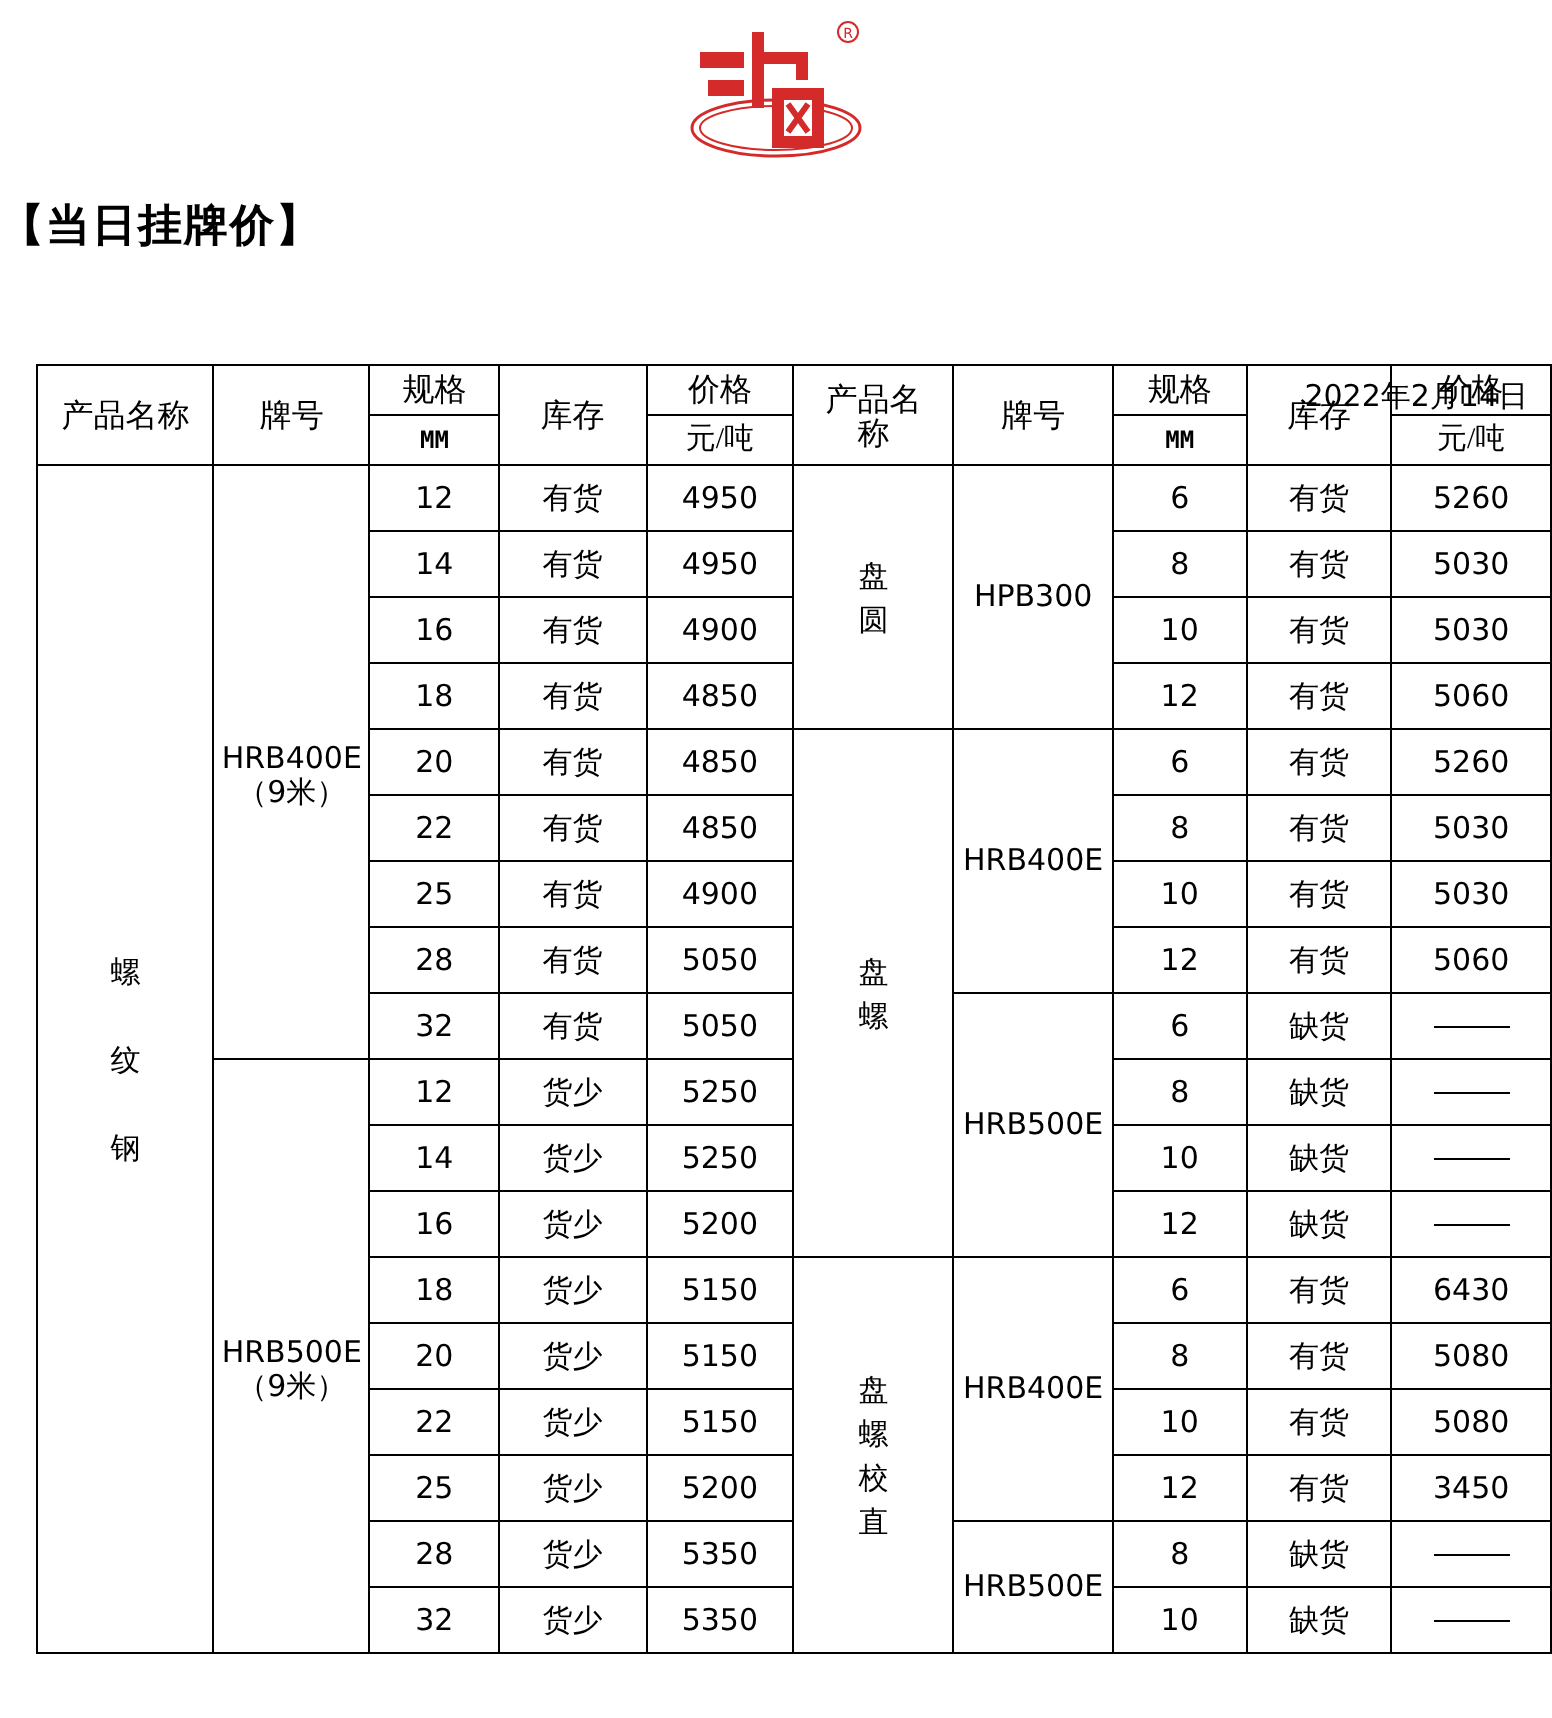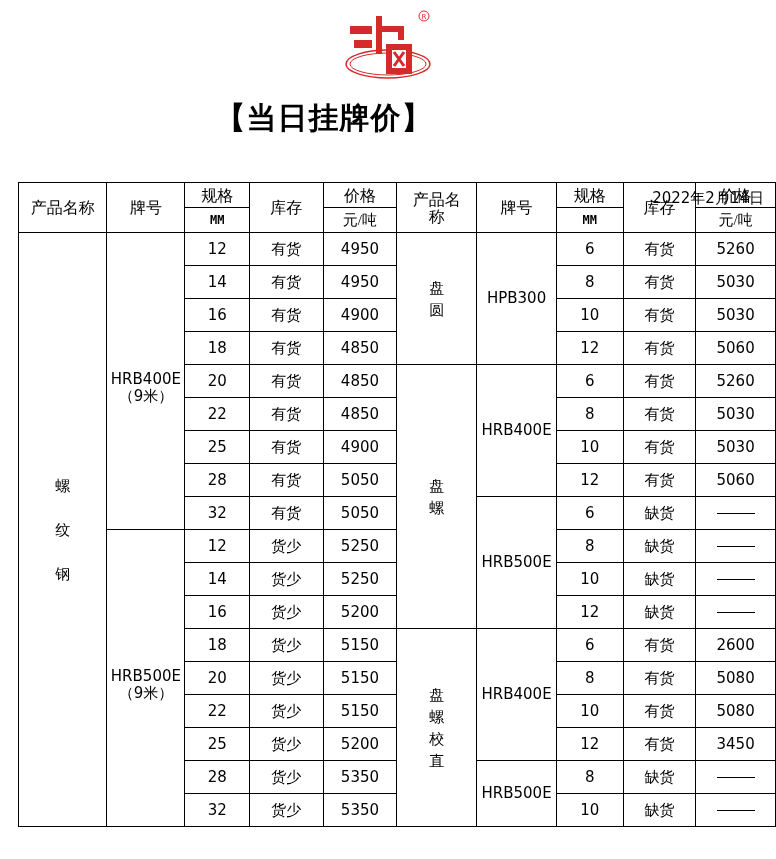--- a/index.html
+++ b/index.html
@@ -1,20 +1,20 @@
 <!DOCTYPE html>
 <html><head>
 <meta charset="utf-8">
 <style>
   html, body { margin:0; padding:0; background:#ffffff; }
   body { width:776px; height:859px; position:relative; overflow:hidden;
          font-family: "DejaVu Sans", "Liberation Sans", sans-serif; color:#000; }
   .logo { position:absolute; left:340px; top:4px; width:100px; height:80px; }
-  .title { position:absolute; left:0; width:648px; top:98px; text-align:center;
-           font-family:"DejaVu Serif","Liberation Serif",serif; font-size:30px; font-weight:bold; letter-spacing:1px; }
+  .title { position:absolute; left:0; width:648px; top:98px; text-align:left;
+           font-family:"DejaVu Serif","Liberation Serif",serif; font-size:22px; font-weight:bold; letter-spacing:1px; }
   .date { position:absolute; right:12px; top:158px; font-size:15px;margin-top:31px; }
   table { position:absolute; left:18px; top:182px; border-collapse:collapse; table-layout:fixed; }
   td { border:1.5px solid #000; text-align:center; vertical-align:middle; padding:0;
        font-size:15px; height:32px; line-height:17px; }
   .hd { font-size:16px; }
   .hd-sub { height:24px;font-family:Liberation Serif, serif; }
   .mm { font-weight:bold; font-size:12px; font-family:"DejaVu Sans Mono","Liberation Mono",monospace;margin-top:30px; }
   .vert { line-height:30px; }
   .vert2 { line-height:22px; }
   .dash { display:inline-block; width:38px; border-top:1px solid #000; vertical-align:middle; }
@@ -202,21 +202,21 @@
         <td>5150</td>
         <td rowspan="6" class="vert2">
           <div>盘</div>
           <div>螺</div>
           <div>校</div>
           <div>直</div>
         </td>
         <td rowspan="4">HRB400E</td>
         <td>6</td>
         <td>有货</td>
-        <td>2600</td>
+        <td>6430</td>
       </tr>
       <tr>
         <td>20</td>
         <td>货少</td>
         <td>5150</td>
         <td>8</td>
         <td>有货</td>
         <td>5080</td>
       </tr>
       <tr>

